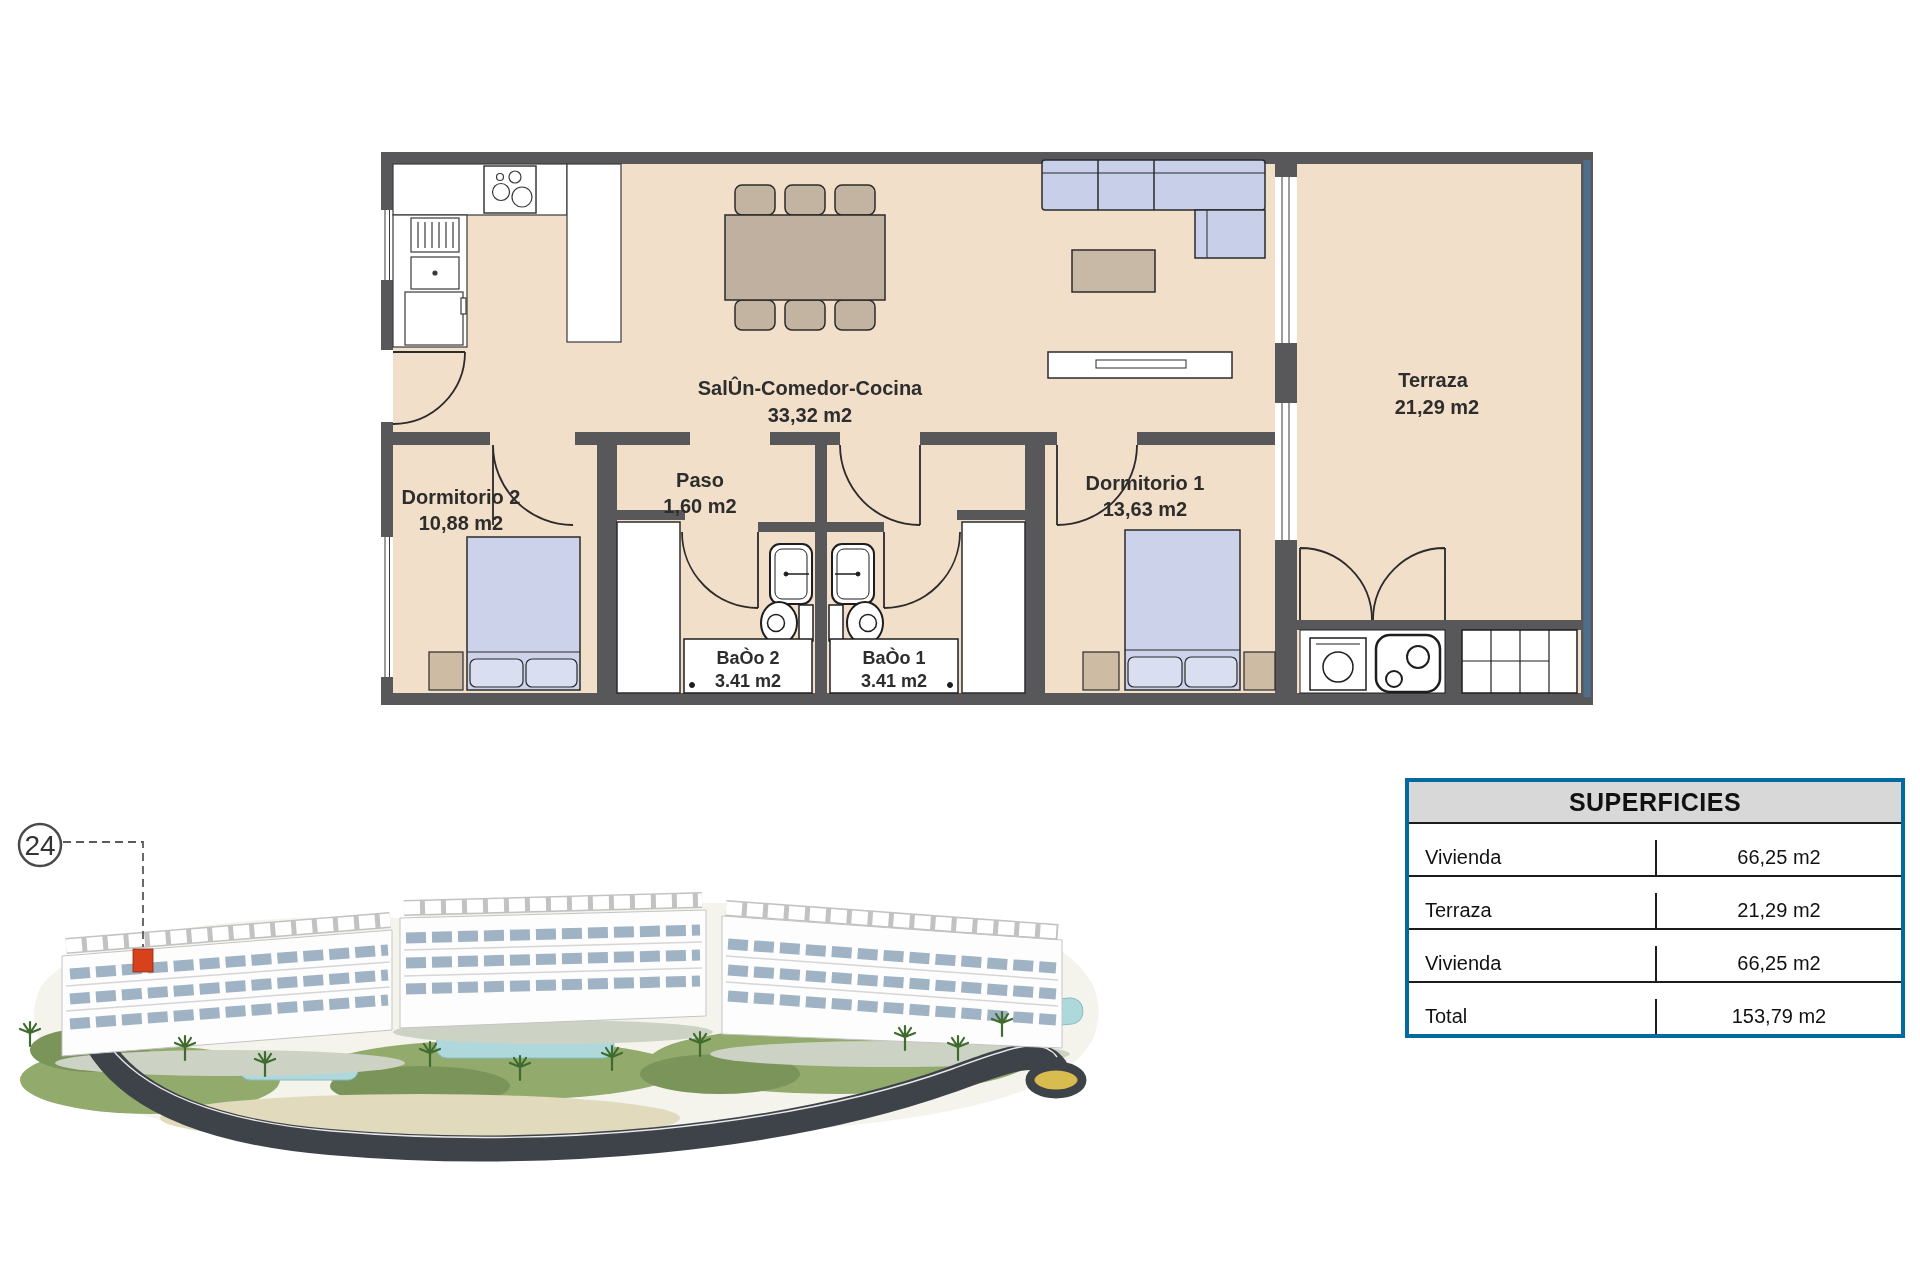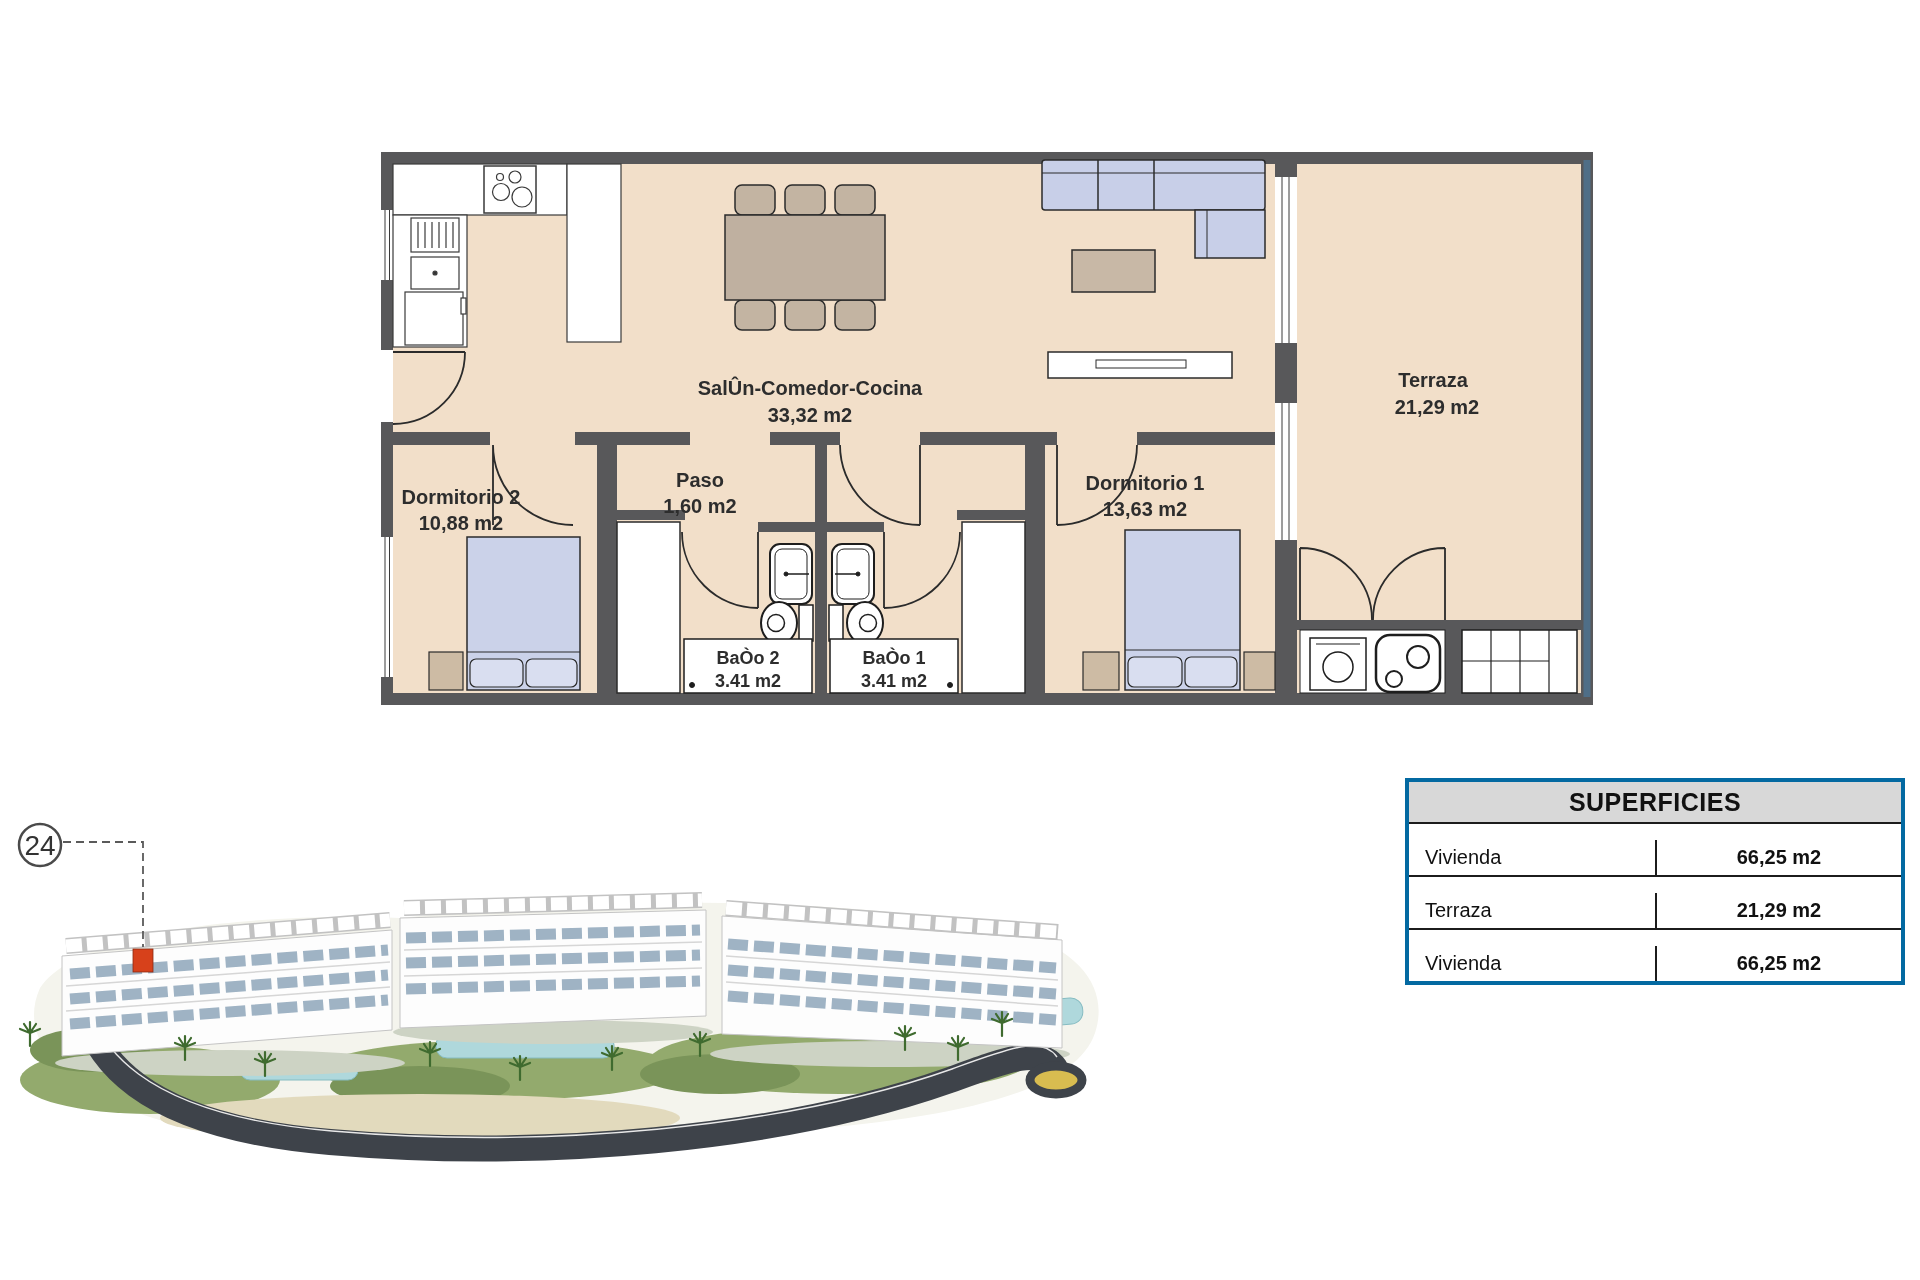--- a/index.html
+++ b/index.html
@@ -11,21 +11,21 @@
   
   .sup-table{position:absolute;left:1405px;top:778px;width:492px;background:#fff;
              border:4px solid #0369a1;}
   .sup-header{height:40px;background:#d8d8d8;border-bottom:2px solid #1c1c1c;
               display:flex;align-items:center;justify-content:center;
               font-weight:bold;font-size:25px;color:#111;letter-spacing:.5px;}
   .sup-row{display:flex;height:35px;border-bottom:2px solid #1c1c1c;font-size:20px;color:#111;margin-top:16px;}
   .sup-row:last-child{border-bottom:none;}
   .sup-label{width:230px;border-right:2px solid #1c1c1c;display:flex;align-items:center;
              padding-left:16px;}
-  .sup-value{flex:1;display:flex;align-items:center;justify-content:center;font-weight:bold;}
+  .sup-value{flex:1;display:flex;align-items:center;justify-content:center;}
 </style>
 </head>
 <body>
 
 <div class="page">
 
   <svg class="abs" style="left:381px;top:152px;" width="1212" height="553" viewBox="0 0 1212 553">
 
     <rect x="0" y="0" width="1212" height="553" fill="#F2DFC9"></rect>
 
@@ -324,15 +324,19 @@
       <div class="sup-value">66,25 m2</div>
     </div>
     <div class="sup-row">
       <div class="sup-label">Terraza</div>
       <div class="sup-value">21,29 m2</div>
     </div>
     <div class="sup-row">
       <div class="sup-label">Vivienda</div>
       <div class="sup-value">66,25 m2</div>
     </div>
+    <div class="sup-row">
+      <div class="sup-label">Total</div>
+      <div class="sup-value">153,79 m2</div>
+    </div>
   </div>
 
 </div>
 
 </body></html>

